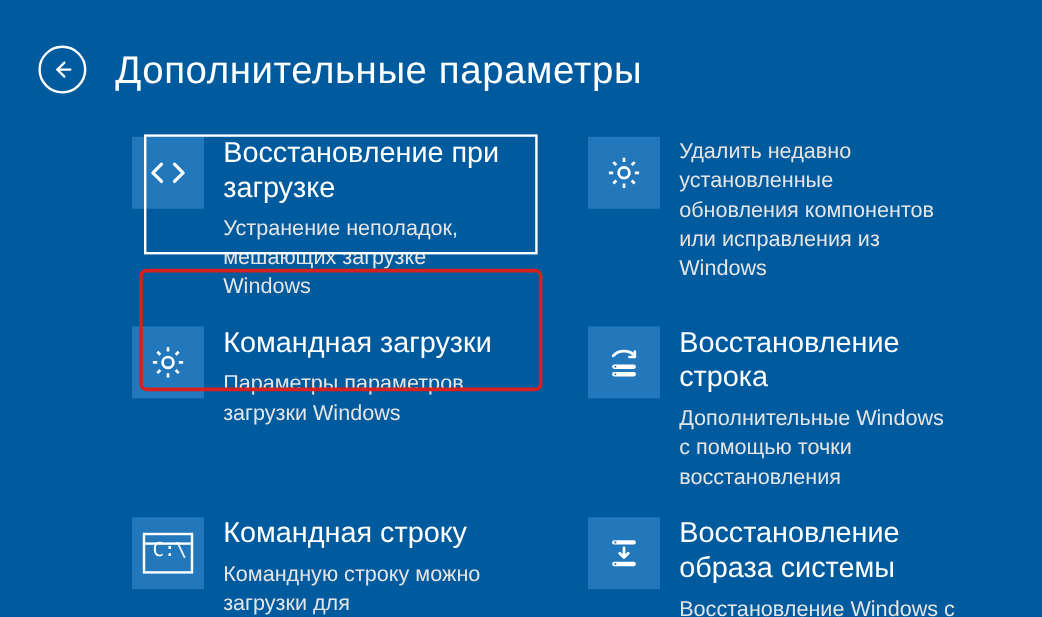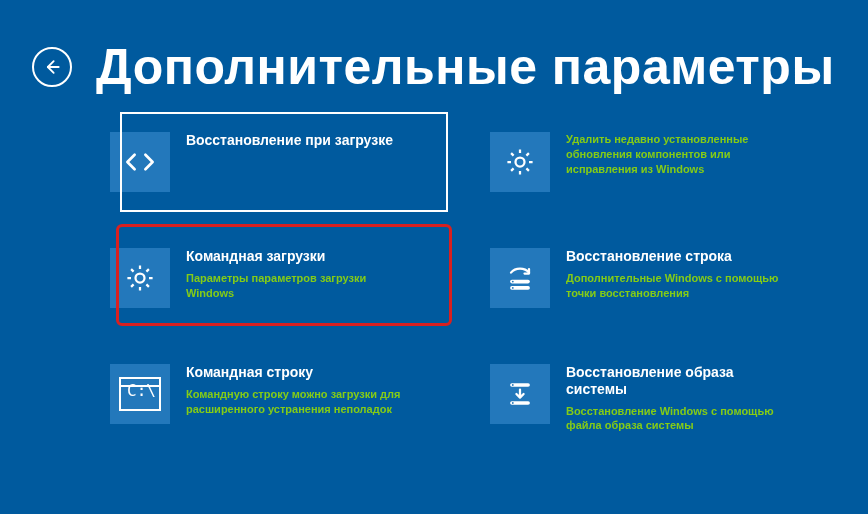--- a/index.html
+++ b/index.html
@@ -26,22 +26,22 @@
   .back-btn {
     width: 40px; height: 40px;
     border: 2px solid #ffffff;
     border-radius: 50%;
     display: flex; align-items: center; justify-content: center;
     cursor: pointer;
     flex-shrink: 0;
   }
   .back-btn svg { width: 20px; height: 20px; }
   .title {
-    font-size: 50px;
-    font-weight: 700;
+    font-size: 32px;
+    font-weight: 400;
     letter-spacing: 0.5px;
   }
   .grid {
     padding-left: 92px;
     padding-right: 20px;
     display: grid;
     grid-template-columns: 1fr 1fr;
     column-gap: 40px;
     row-gap: 20px;
   }
@@ -57,30 +57,30 @@
     width: 60px; height: 60px;
     background: #2378bb;
     display: flex; align-items: center; justify-content: center;
     flex-shrink: 0;
     margin-top: 2px;
   }
   .tile-icon svg { width: 36px; height: 36px; }
   .tile-icon .cmd-text { font-family: Consolas, monospace; font-size: 16px; color: #fff; padding: 4px 2px 0 6px; line-height: 1; }
   .tile-text { padding-top: 2px; max-width: 230px; }
   .tile-title {
-    font-size: 14px;
-    font-weight: 700;
+    font-size: 24px;
+    font-weight: 400;
     line-height: 1.2;
     margin-bottom: 6px;
   }
   .tile-desc {
-    font-size: 11px;
+    font-size: 18px;
     line-height: 1.35;
-    color: #84cc16;
-    font-weight: 700;
+    color: #e5e5e5;
+    font-weight: 400;
   }
   .sel-outline {
     position: absolute;
     border: 2px solid #ffffff;
     pointer-events: none;
   }
   .highlight-outline {
     position: absolute;
     border: 3px solid #d92020;
     border-radius: 6px;
@@ -117,20 +117,21 @@
 
     <div class="tile">
       <div class="tile-icon">
         <svg viewBox="0 0 40 40">
           <path d="M14 12 L6 20 L14 28" stroke="#fff" stroke-width="3" fill="none" stroke-linecap="round" stroke-linejoin="round"></path>
           <path d="M26 12 L34 20 L26 28" stroke="#fff" stroke-width="3" fill="none" stroke-linecap="round" stroke-linejoin="round"></path>
         </svg>
       </div>
       <div class="tile-text">
         <div class="tile-title">Восстановление при загрузке</div>
+        <div class="tile-desc">Устранение неполадок, мешающих загрузке Windows</div>
       </div>
     </div>
 
     <div class="tile">
       <div class="tile-icon">
         <svg viewBox="0 0 40 40">
           <g stroke="#fff" stroke-width="2.5" fill="none">
             <circle cx="20" cy="20" r="5"></circle>
             <path d="M20 6v4M20 30v4M6 20h4M30 20h4M10.1 10.1l2.8 2.8M27.1 27.1l2.8 2.8M10.1 29.9l2.8-2.8M27.1 12.9l2.8-2.8"></path>
           </g>

